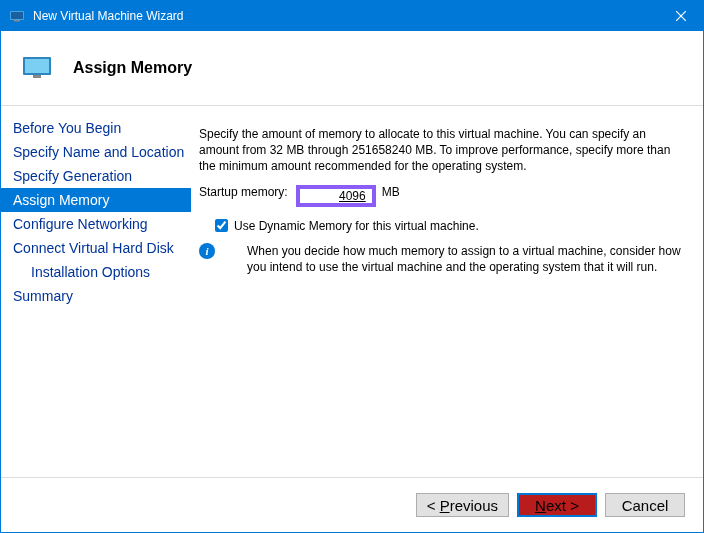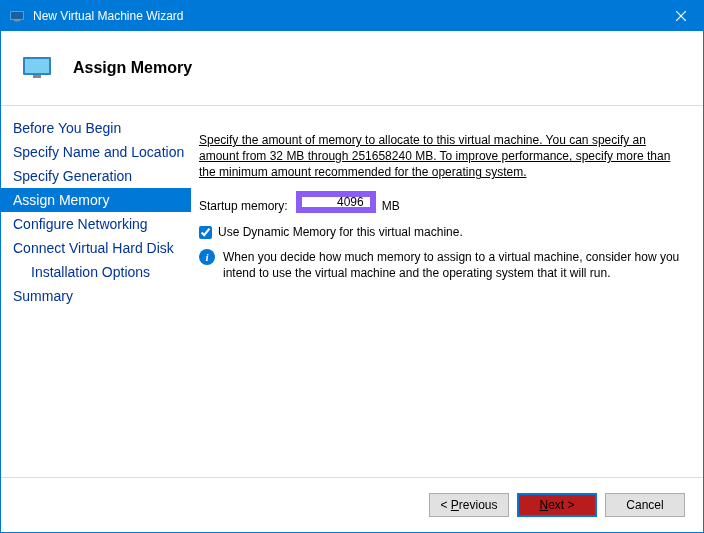--- a/index.html
+++ b/index.html
@@ -30,49 +30,49 @@
   .body { flex: 1; display: flex; overflow: hidden; }
   .sidebar { width: 190px; padding: 10px 0; }
   .sidebar-item {
     padding: 4px 12px; font-size: 14px; color: #003399; cursor: pointer;
     white-space: nowrap;
   }
   .sidebar-item.selected { background: #0078d7; color: #fff; }
   .sidebar-item.child { padding-left: 30px; }
 
   .content { flex: 1; padding: 10px 18px 10px 8px; font-size: 12px; color:#000; }
-  .content p { margin: 16px 0 10px; line-height: 1.35; text-decoration: underline; }
+  .content p { margin: 10px 0 10px; line-height: 1.35; }
 
-  .field-row { display:flex; align-items:flex-end; margin: 6px 0 12px; }
+  .field-row { display:flex; align-items:flex-start; margin: 6px 0 12px; }
   .field-row label { margin-right: 8px; }
   .memory-input {
     width: 80px; height: 22px; text-align: right;
-    border: 6px solid #8b5cf6; padding: 0 6px 0 4px;
+    border: 4px solid #8b5cf6; padding: 0 6px 0 4px;
     font-size: 12px;
     text-decoration: underline;
   }
   .unit { margin-left: 6px; }
 
-  .checkbox-row { display:flex; align-items:flex-end; margin: 4px 0 10px; }
+  .checkbox-row { display:flex; align-items:center; margin: 4px 16px 10px; }
   .checkbox-row input { margin: 0 6px 0 0; accent-color:#0078d7; }
 
   .info-row { display:flex; align-items:flex-start; gap:8px; margin-top:4px; }
   .info-row .iicon { flex: none; width:16px; height:16px; border-radius:50%;
     background:#0078d7; color:#fff; font-size:11px; font-weight:bold;
     display:flex; align-items:center; justify-content:center;
     font-style: italic; font-family: Georgia, serif; }
-  .info-row .itext { flex:1; line-height:1.35; }
+  .info-row .itext { flex:1; line-height:1.35;margin-left:24px; }
 
   .footer {
     height: 55px; border-top: 1px solid #ddd;
     display:flex; align-items:center; justify-content:flex-end;
     gap: 8px; padding: 0 18px;
   }
   .footer button {
-    min-width: 80px; height: 24px; font-size: 12px;
+    min-width: 80px; height: 24px; font-size: 15px;
     background: #e1e1e1; border: 1px solid #adadad; cursor:pointer;
     padding: 0 10px;
   }
   .footer button.default {
     background: #b91c1c; border: 2px solid #0078d7;
   }
   .footer button .mn { text-decoration: underline; }
 </style>
 </head>
 <body>

